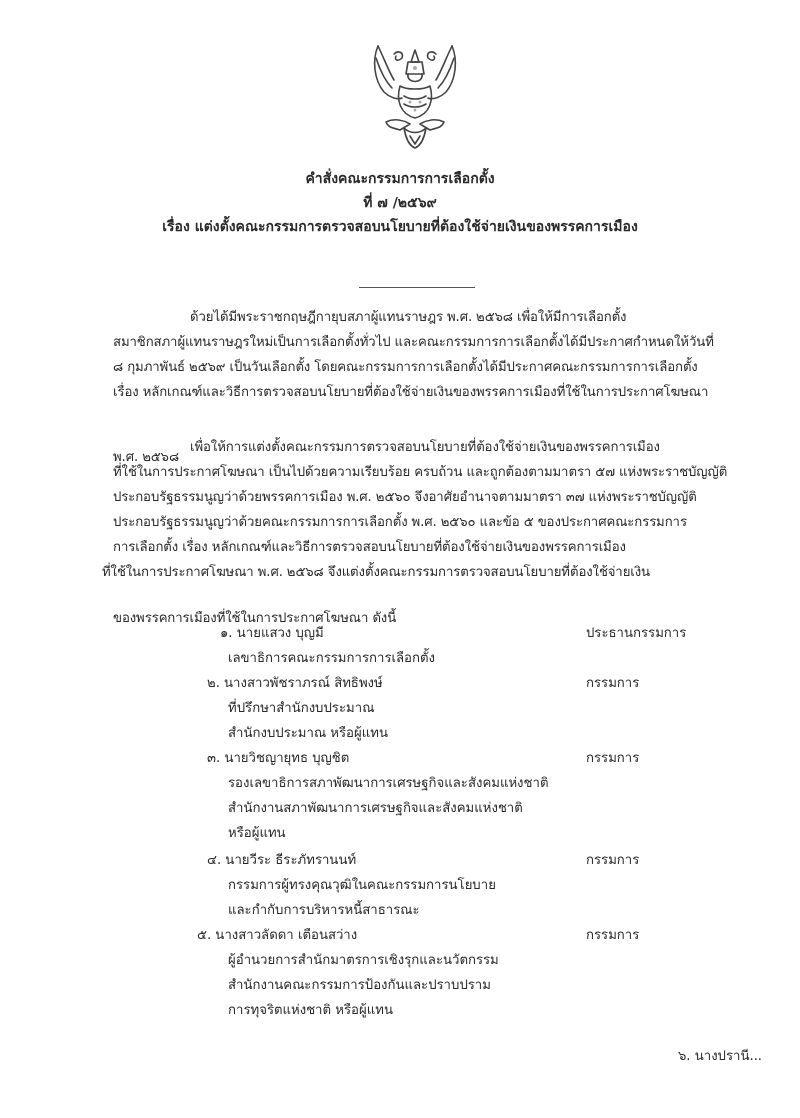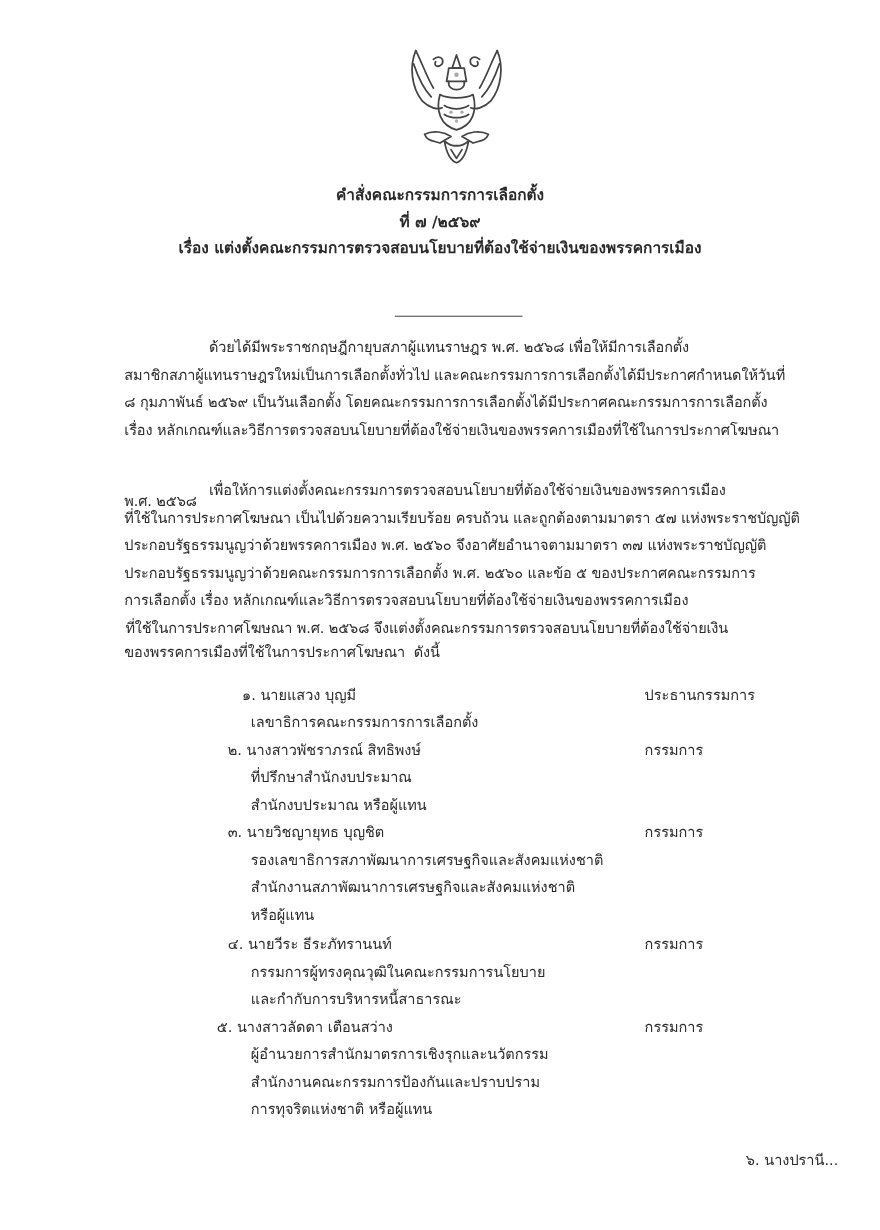--- a/index.html
+++ b/index.html
@@ -87,22 +87,22 @@
     <div class="para-line" style="left:113px; top:383px;">เรื่อง หลักเกณฑ์และวิธีการตรวจสอบนโยบายที่ต้องใช้จ่ายเงินของพรรคการเมืองที่ใช้ในการประกาศโฆษณา</div>
     <div class="para-line" style="left:113px; top:408px;margin-top:40px;">พ.ศ. ๒๕๖๘</div>
   </div>
 
   <div>
     <div class="para-line" style="left:190px; top:438px;">เพื่อให้การแต่งตั้งคณะกรรมการตรวจสอบนโยบายที่ต้องใช้จ่ายเงินของพรรคการเมือง</div>
     <div class="para-line" style="left:113px; top:463px;">ที่ใช้ในการประกาศโฆษณา เป็นไปด้วยความเรียบร้อย ครบถ้วน และถูกต้องตามมาตรา ๕๗ แห่งพระราชบัญญัติ</div>
     <div class="para-line" style="left:113px; top:488px;">ประกอบรัฐธรรมนูญว่าด้วยพรรคการเมือง พ.ศ. ๒๕๖๐ จึงอาศัยอำนาจตามมาตรา ๓๗ แห่งพระราชบัญญัติ</div>
     <div class="para-line" style="left:113px; top:513px;">ประกอบรัฐธรรมนูญว่าด้วยคณะกรรมการการเลือกตั้ง พ.ศ. ๒๕๖๐ และข้อ ๕ ของประกาศคณะกรรมการ</div>
     <div class="para-line" style="left:113px; top:538px;">การเลือกตั้ง เรื่อง หลักเกณฑ์และวิธีการตรวจสอบนโยบายที่ต้องใช้จ่ายเงินของพรรคการเมือง</div>
-    <div class="para-line" style="left:114px; top:563px;">ที่ใช้ในการประกาศโฆษณา พ.ศ. ๒๕๖๘ จึงแต่งตั้งคณะกรรมการตรวจสอบนโยบายที่ต้องใช้จ่ายเงิน</div>
-    <div class="para-line" style="left:113px; top:585px;font-family:Liberation Mono, monospace;">ของพรรคการเมืองที่ใช้ในการประกาศโฆษณา ดังนี้</div>
+    <div class="para-line" style="left:102px; top:563px;">ที่ใช้ในการประกาศโฆษณา พ.ศ. ๒๕๖๘ จึงแต่งตั้งคณะกรรมการตรวจสอบนโยบายที่ต้องใช้จ่ายเงิน</div>
+    <div class="para-line" style="left:113px; top:609px;">ของพรรคการเมืองที่ใช้ในการประกาศโฆษณา ดังนี้</div>
   </div>
 
   <div>
 
     <div>
       <div class="member-line" style="left:207px; top:624px;margin-left:13px;">๑. นายแสวง บุญมี</div>
       <div class="role" style="top:624px;text-align:center;">ประธานกรรมการ</div>
       <div class="member-line" style="left:228px; top:649px;">เลขาธิการคณะกรรมการการเลือกตั้ง</div>
     </div>
 

